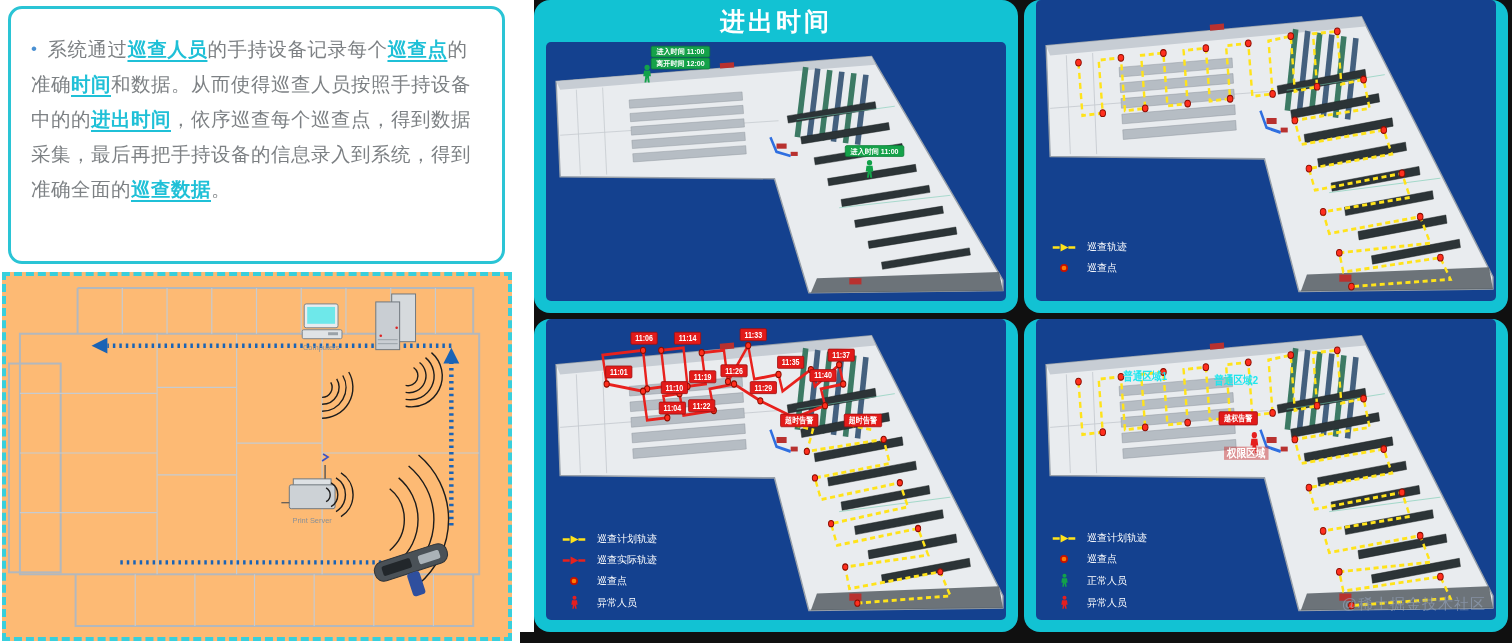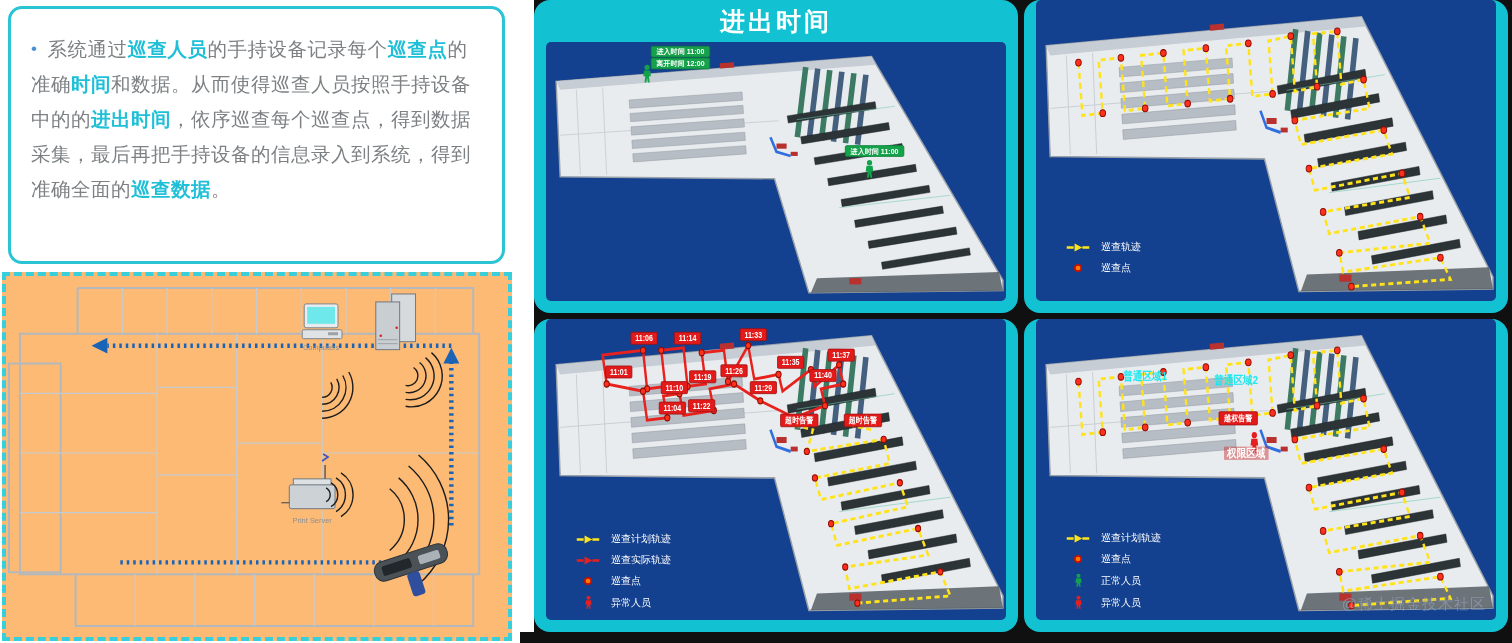--- a/index.html
+++ b/index.html
@@ -5,21 +5,21 @@
   * { margin:0; padding:0; box-sizing:border-box; }
   html,body { width:1512px; height:643px; background:#ffffff; overflow:hidden;
               font-family:"Liberation Sans","DejaVu Sans",sans-serif; }
 
   
   .intro-box { position:absolute; left:8px; top:6px; width:497px; height:258px;
                background:#fff; border:3px solid #2ac4d5; border-radius:14px;
                padding:22px 16px 0 20px; }
   .intro-text { font-size:19.5px; line-height:35px; color:#7d8184; letter-spacing:.5px; }
   .bullet { color:#4a90d2; font-size:17px; margin-right:10px; vertical-align:2px; }
-  .hl { color:#1fc0d7; font-weight:bold; 
+  .hl { color:#1fc0d7; font-weight:bold; text-decoration:underline;
         text-decoration-thickness:2px; text-underline-offset:4px; }
 
   .floorplan { position:absolute; left:2px; top:272px; width:510px; height:369px;
                background:#fdba74; border:4px dashed #38cfdc; }
   .floorplan svg { width:100%; height:100%; }
   .fp-wall { fill:none; stroke:#b3b8bd; stroke-width:2; }
   .fp-wall2 { fill:none; stroke:#c6cbd0; stroke-width:1.2; }
   .fp-route { fill:none; stroke:#1a63b5; stroke-width:4.5; stroke-dasharray:2.5 4; }
   .fp-wifi { fill:none; stroke:#1c1c1c; stroke-width:1.4; }
   .fp-label { font-size:7.5px; fill:#8a9096; text-anchor:middle; }
@@ -54,21 +54,21 @@
   .r-route { fill:none; stroke:#e8211d; stroke-width:2.4; }
   .pt { fill:#ff2f1e; stroke:#8d0d00; stroke-width:.9; }
   .tt { font-size:7px; font-weight:bold; fill:#fff; text-anchor:middle; }
   .gtag { fill:#15a24a; stroke:#0c7d37; stroke-width:.7; }
   .rtag { fill:#e21b1a; stroke:#9d0f0f; stroke-width:.7; }
   .cyantxt { font-size:9.5px; font-weight:bold; fill:#1ee6ee; text-anchor:middle; }
   .zonetxt { font-size:9.5px; font-weight:bold; fill:#fff; text-anchor:middle; }
   .pgreen { fill:#12a24a; } .pred { fill:#e51f1f; }
 
   
-  .legend { position:absolute; left:28px; display:flex; flex-direction:column; gap:7px; }
+  .legend { position:absolute; left:14px; display:flex; flex-direction:column; gap:7px; }
   .lg-item { display:flex; align-items:center; gap:9px; color:#fff; font-size:10px; }
   .lg-ic { width:28px; display:flex; justify-content:center; }
 
   .watermark { position:absolute; right:10px; bottom:6px; font-size:15px;
                color:rgba(150,165,190,.6); letter-spacing:1px; }
 </style>
 </head>
 <body>
 
 <div class="intro-box">

